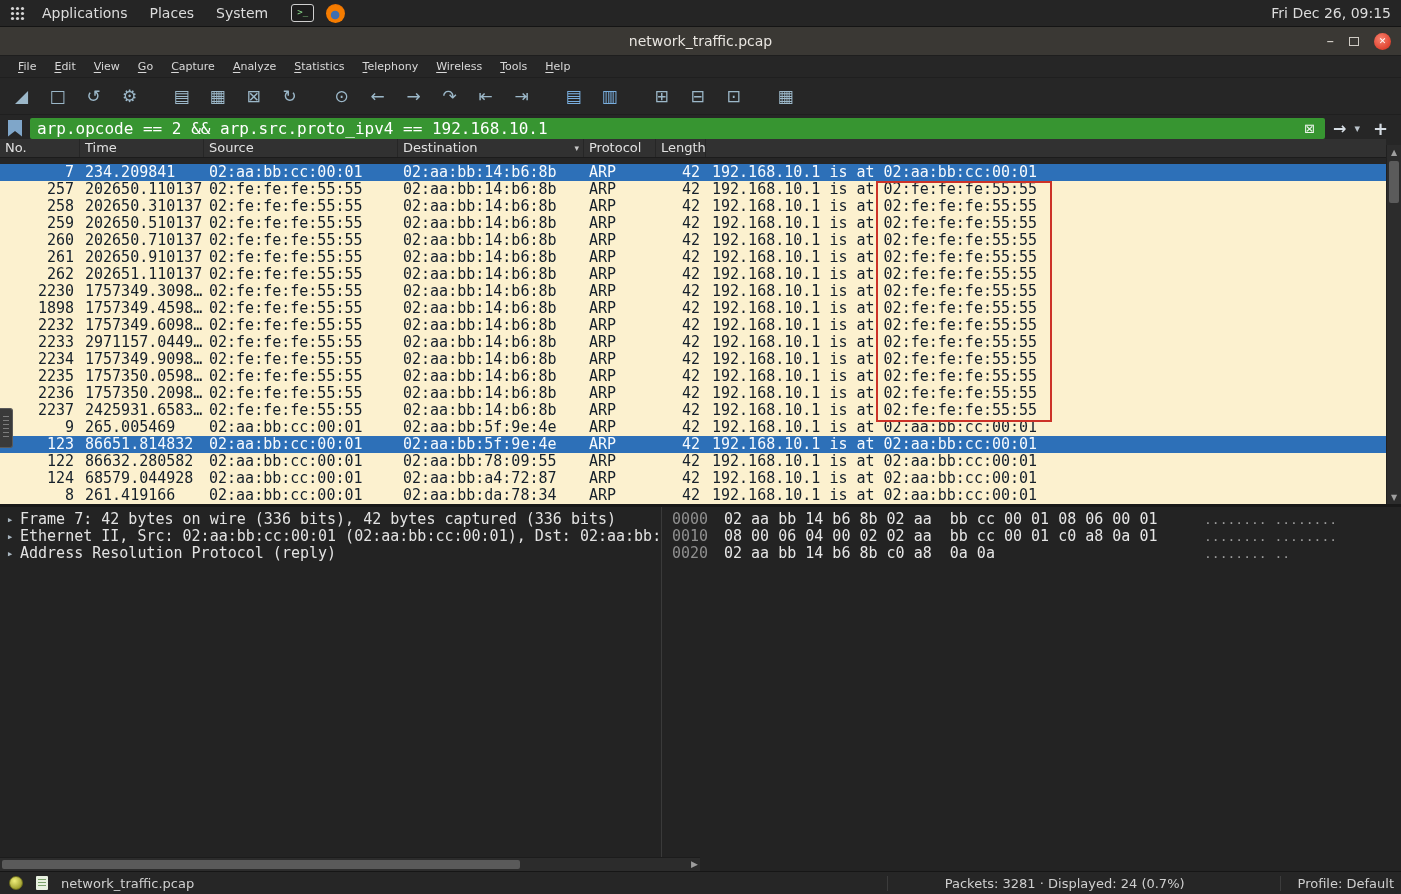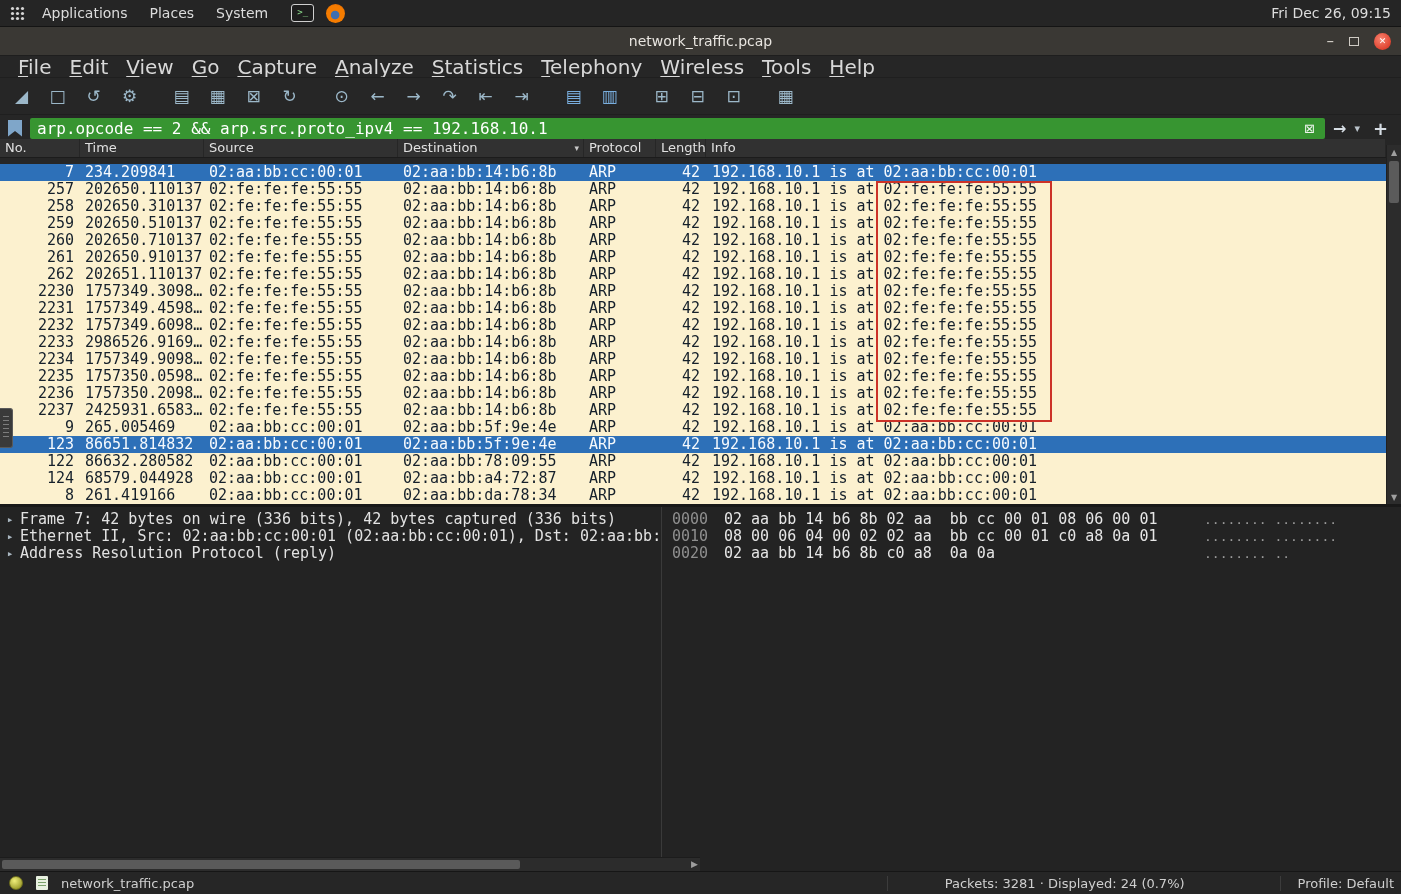--- a/index.html
+++ b/index.html
@@ -17,21 +17,21 @@
 
   
   .titlebar { position:absolute; top:27px; left:0; right:0; height:29px; background:#3a3834; border-bottom:1px solid #1e1e1e; display:flex; align-items:center; }
   .title { position:absolute; left:0; right:0; text-align:center; color:#e8e5e0; font-size:14px; }
   .win-controls { margin-left:auto; display:flex; align-items:center; gap:15px; padding-right:10px; z-index:2; }
   .min-btn { color:#cfcbc4; font-size:15px; line-height:14px; }
   .restore-btn { width:10px; height:9px; border:1px solid #cfcbc4; }
   .close-btn { width:17px; height:17px; border-radius:50%; background:radial-gradient(circle at 40% 35%, #f8836f, #de3f2c 75%); color:#fff; font-size:9px; line-height:17px; text-align:center; }
 
   
-  .menubar { position:absolute; top:56px; left:0; right:0; height:21px; background:#262626; display:flex; align-items:center; padding-left:9px; font-size:20px; color:#d8d8d8; }
+  .menubar { position:absolute; top:56px; left:0; right:0; height:21px; background:#262626; display:flex; align-items:center; padding-left:9px; font-size:11px; color:#d8d8d8; }
   .menu-item { padding:0 9px; }
   .menu-item u { text-underline-offset:2px; }
 
   
   .toolbar { position:absolute; top:77px; left:0; right:0; height:37px; background:#262626; border-top:1px solid #1f1f1f; display:flex; align-items:center; padding-left:10px; gap:13px; }
   .tb-icon { font-size:17px; color:#9cb8c9; width:23px; text-align:center; line-height:24px; }
   .tb-icon.grp { margin-left:16px; }
   .tb-icon.accent { color:#79aede; }
 
   
@@ -193,23 +193,20 @@
     <div class="ph">
         <span>Destination</span>
         <span class="sort">▾</span>
       </div>
     <div class="ph">
         <span>Protocol</span>
       </div>
     <div class="ph">
         <span>Length</span>
       </div>
-    <div class="ph">
-        <span>Info</span>
-      </div>
   </div>
 
   <div class="plist-body">
       <div class="prow pgrid selected">
         <span class="pc pc-no">7</span>
         <span class="pc pc-time">234.209841</span>
         <span class="pc pc-src">02:aa:bb:cc:00:01</span>
         <span class="pc pc-dst">02:aa:bb:14:b6:8b</span>
         <span class="pc pc-proto">ARP</span>
         <span class="pc pc-len">42</span>
@@ -272,40 +269,40 @@
       <div class="prow pgrid">
         <span class="pc pc-no">2230</span>
         <span class="pc pc-time">1757349.3098…</span>
         <span class="pc pc-src">02:fe:fe:fe:55:55</span>
         <span class="pc pc-dst">02:aa:bb:14:b6:8b</span>
         <span class="pc pc-proto">ARP</span>
         <span class="pc pc-len">42</span>
         <span class="pc pc-info">192.168.10.1 is at 02:fe:fe:fe:55:55</span>
       </div>
       <div class="prow pgrid">
-        <span class="pc pc-no">2231</span>
+        <span class="pc pc-no">1898</span>
         <span class="pc pc-time">1757349.4598…</span>
         <span class="pc pc-src">02:fe:fe:fe:55:55</span>
         <span class="pc pc-dst">02:aa:bb:14:b6:8b</span>
         <span class="pc pc-proto">ARP</span>
         <span class="pc pc-len">42</span>
         <span class="pc pc-info">192.168.10.1 is at 02:fe:fe:fe:55:55</span>
       </div>
       <div class="prow pgrid">
         <span class="pc pc-no">2232</span>
         <span class="pc pc-time">1757349.6098…</span>
         <span class="pc pc-src">02:fe:fe:fe:55:55</span>
         <span class="pc pc-dst">02:aa:bb:14:b6:8b</span>
         <span class="pc pc-proto">ARP</span>
         <span class="pc pc-len">42</span>
         <span class="pc pc-info">192.168.10.1 is at 02:fe:fe:fe:55:55</span>
       </div>
       <div class="prow pgrid">
         <span class="pc pc-no">2233</span>
-        <span class="pc pc-time">2986526.9169…</span>
+        <span class="pc pc-time">2971157.0449…</span>
         <span class="pc pc-src">02:fe:fe:fe:55:55</span>
         <span class="pc pc-dst">02:aa:bb:14:b6:8b</span>
         <span class="pc pc-proto">ARP</span>
         <span class="pc pc-len">42</span>
         <span class="pc pc-info">192.168.10.1 is at 02:fe:fe:fe:55:55</span>
       </div>
       <div class="prow pgrid">
         <span class="pc pc-no">2234</span>
         <span class="pc pc-time">1757349.9098…</span>
         <span class="pc pc-src">02:fe:fe:fe:55:55</span>

